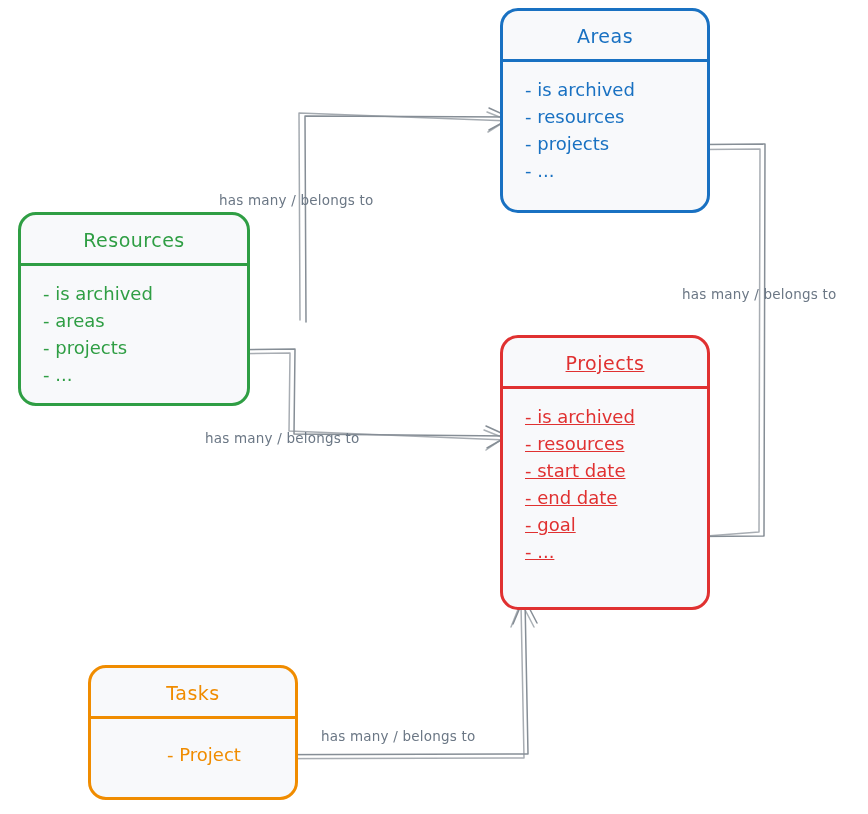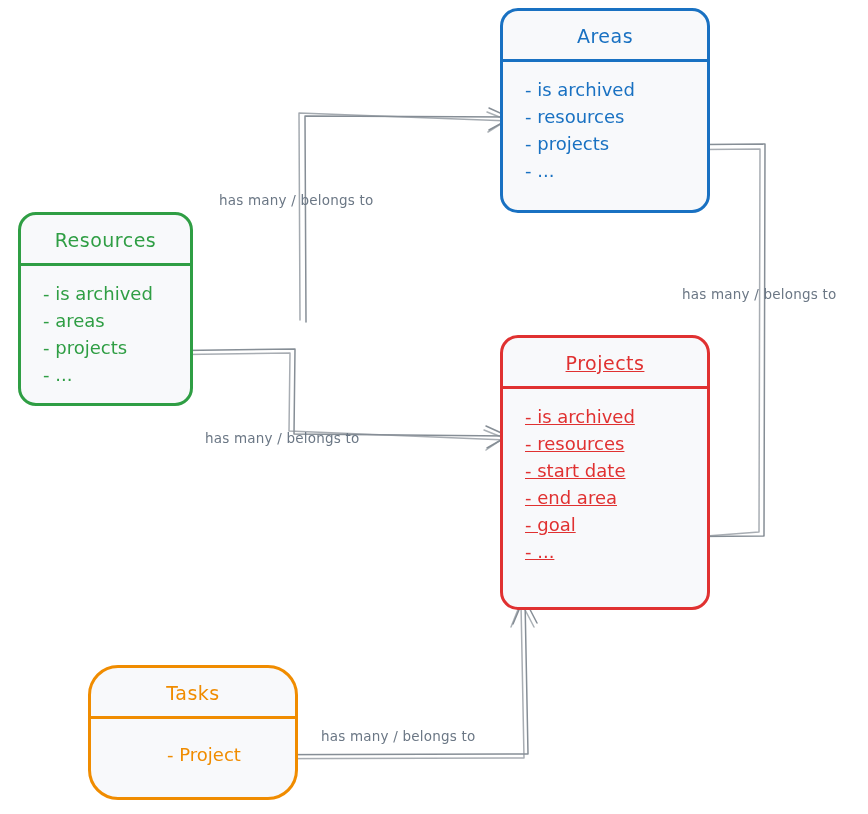--- a/index.html
+++ b/index.html
@@ -135,45 +135,45 @@
     <div class="entity-title">Areas</div>
     <div class="entity-divider"></div>
     <div class="entity-fields">
       <div class="field">- is archived</div>
       <div class="field">- resources</div>
       <div class="field">- projects</div>
       <div class="field">- ...</div>
     </div>
   </div>
 
-  <div class="entity c-green" style="left:18px; top:212px; width:175px; height:194px;">
+  <div class="entity c-green" style="left:18px; top:212px; width:232px; height:194px;">
     <div class="entity-title">Resources</div>
     <div class="entity-divider"></div>
     <div class="entity-fields">
       <div class="field">- is archived</div>
       <div class="field">- areas</div>
       <div class="field">- projects</div>
       <div class="field">- ...</div>
     </div>
   </div>
 
   <div class="entity c-red" style="left:500px; top:335px; width:210px; height:275px;">
     <div class="entity-title">Projects</div>
     <div class="entity-divider"></div>
     <div class="entity-fields">
       <div class="field">- is archived</div>
       <div class="field">- resources</div>
       <div class="field">- start date</div>
-      <div class="field">- end area</div>
+      <div class="field">- end date</div>
       <div class="field">- goal</div>
       <div class="field">- ...</div>
     </div>
   </div>
 
-  <div class="entity c-orange" style="left:88px; top:665px; width:210px; height:135px;border-radius:30px;">
+  <div class="entity c-orange" style="left:88px; top:665px; width:210px; height:135px;">
     <div class="entity-title">Tasks</div>
     <div class="entity-divider"></div>
     <div class="entity-fields" style="padding-top:22px;text-align:center;">
       <div class="field">- Project</div>
     </div>
   </div>
 
   <div class="edge-label" style="left:219px; top:192px;">has many / belongs to</div>
 
   <div class="edge-label" style="left:682px; top:286px;">has many / belongs to</div>

